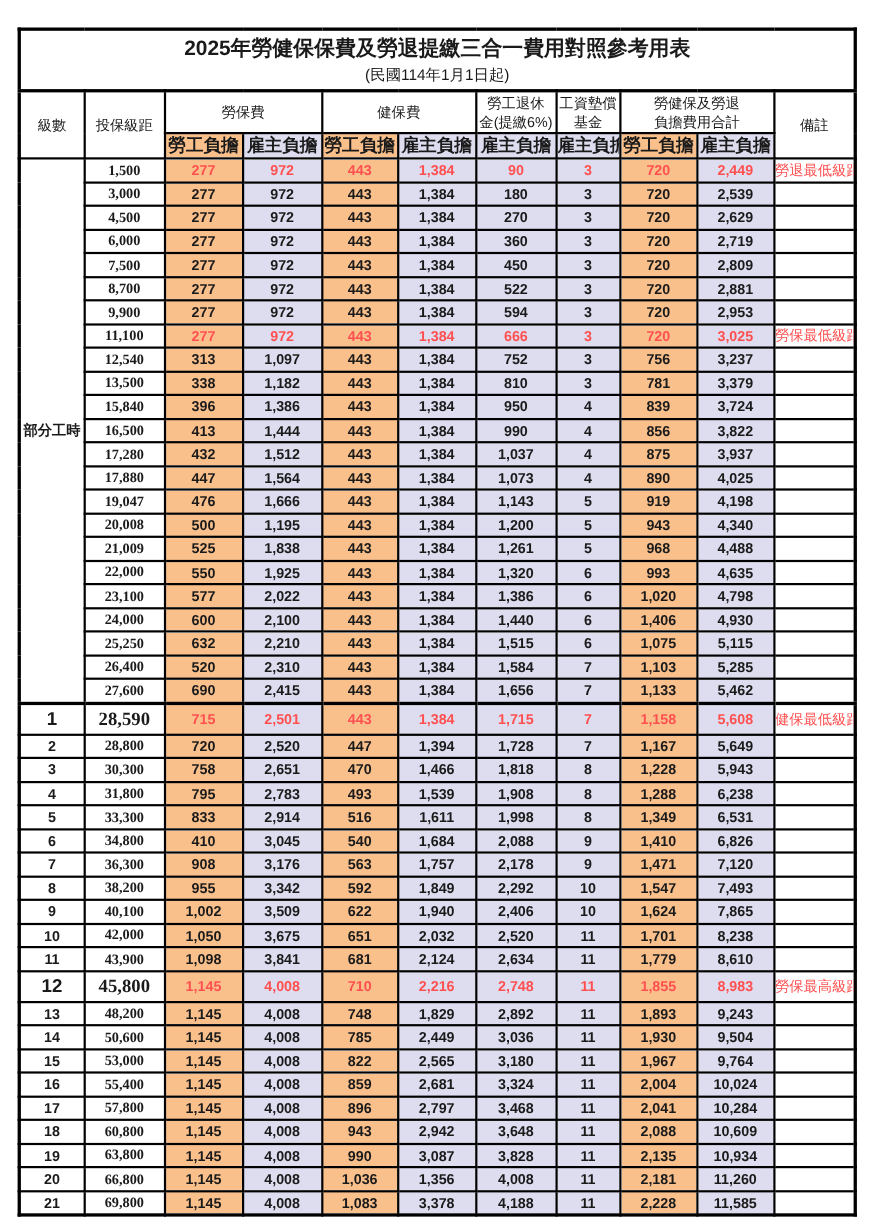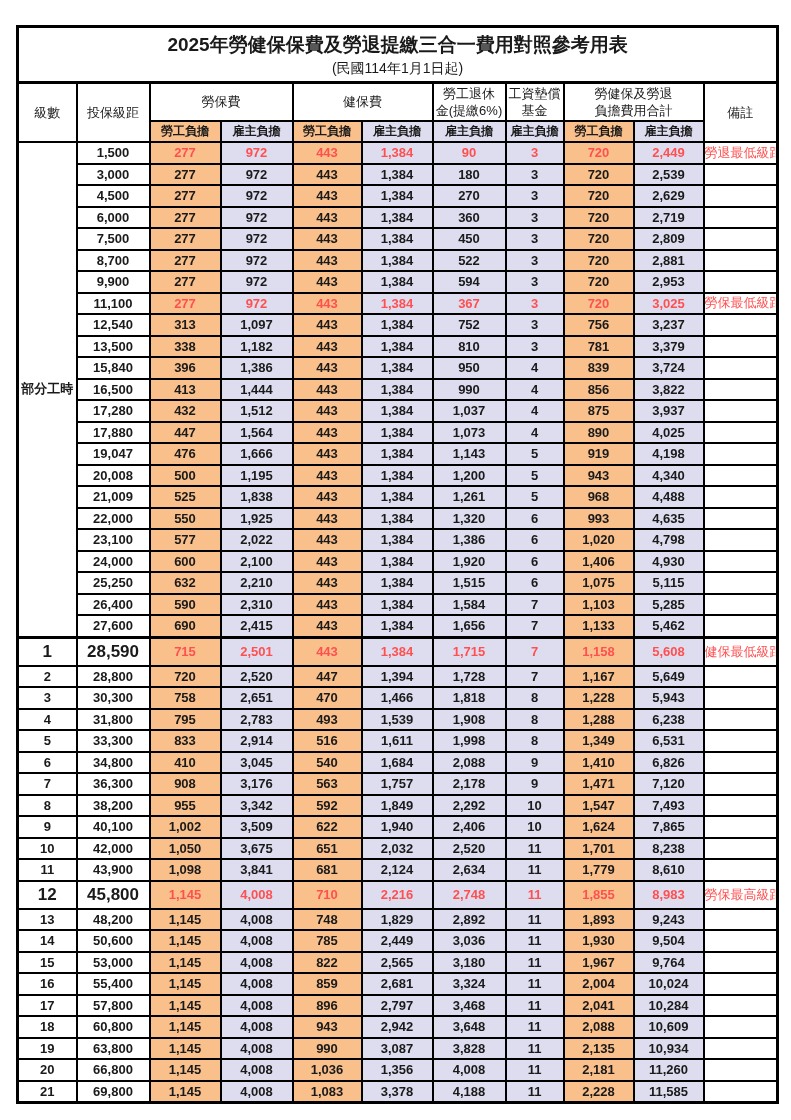--- a/index.html
+++ b/index.html
@@ -5,26 +5,26 @@
   html,body{margin:0;padding:0;background:#fff;}
   body{width:791px;height:1120px;font-family:"Liberation Sans","DejaVu Sans",sans-serif;}
   .page{position:relative;width:791px;height:1120px;background:#fff;}
   table{border-collapse:collapse;table-layout:fixed;width:760px;margin:25px 0 0 16px;border:3px solid var(--border,#000);}
   th,td{border:2px solid var(--border,#000);text-align:center;vertical-align:middle;padding:0;overflow:hidden;white-space:nowrap;color:#1a1a1a;}
   .title-cell{border-bottom:3px solid var(--border,#000);height:53px;background:#fff;}
   .title-line{font-size:19px;font-weight:bold;line-height:27px;}
   .subtitle-line{font-size:14px;font-weight:normal;line-height:20px;}
   tr.grouphead th{height:36px;font-size:13px;font-weight:normal;background:#fff;}
   tr.grouphead th div{line-height:17px;}
-  tr.subhead th{height:19px;font-size:12px;font-weight:bold;font-family:Liberation Mono, monospace;}
+  tr.subhead th{height:19px;font-size:16px;font-weight:bold;font-family:Liberation Mono, monospace;}
   tbody td{height:19.5px;font-size:13px;font-weight:bold;}
   .emp{background:var(--emp-bg,#FAC08C);}
   .er{background:var(--er-bg,#DEDDF0);}
   .levelcell{background:#fff;font-weight:bold;}
-  .bracket{background:#fff;}
+  .bracket{background:#fff;font-family:Liberation Serif, serif;}
   .remark{background:#fff;font-size:13px;color:var(--red,#FF5050);font-weight:normal;}
   tr.red td.fee{color:var(--red,#FF5050);}
   tr.big td{height:26px;}
   tr.big .levelcell,tr.big .bracket{font-size:17px;}
   tr.section td{border-top-width:3px;}
 </style>
 </head>
 <body>
 
 <div class="page">
@@ -164,21 +164,21 @@
           <td class="emp fee">720</td>
           <td class="er fee">2,953</td>
           <td class="remark"></td>
         </tr>
         <tr class="red">
           <td class="bracket">11,100</td>
           <td class="emp fee">277</td>
           <td class="er fee">972</td>
           <td class="emp fee">443</td>
           <td class="er fee">1,384</td>
-          <td class="er fee">367</td>
+          <td class="er fee">666</td>
           <td class="er fee">3</td>
           <td class="emp fee">720</td>
           <td class="er fee">3,025</td>
           <td class="remark">勞保最低級距</td>
         </tr>
         <tr>
           <td class="bracket">12,540</td>
           <td class="emp fee">313</td>
           <td class="er fee">1,097</td>
           <td class="emp fee">443</td>
@@ -308,41 +308,41 @@
           <td class="emp fee">1,020</td>
           <td class="er fee">4,798</td>
           <td class="remark"></td>
         </tr>
         <tr>
           <td class="bracket">24,000</td>
           <td class="emp fee">600</td>
           <td class="er fee">2,100</td>
           <td class="emp fee">443</td>
           <td class="er fee">1,384</td>
-          <td class="er fee">1,920</td>
+          <td class="er fee">1,440</td>
           <td class="er fee">6</td>
           <td class="emp fee">1,406</td>
           <td class="er fee">4,930</td>
           <td class="remark"></td>
         </tr>
         <tr>
           <td class="bracket">25,250</td>
           <td class="emp fee">632</td>
           <td class="er fee">2,210</td>
           <td class="emp fee">443</td>
           <td class="er fee">1,384</td>
           <td class="er fee">1,515</td>
           <td class="er fee">6</td>
           <td class="emp fee">1,075</td>
           <td class="er fee">5,115</td>
           <td class="remark"></td>
         </tr>
         <tr>
           <td class="bracket">26,400</td>
-          <td class="emp fee">590</td>
+          <td class="emp fee">520</td>
           <td class="er fee">2,310</td>
           <td class="emp fee">443</td>
           <td class="er fee">1,384</td>
           <td class="er fee">1,584</td>
           <td class="er fee">7</td>
           <td class="emp fee">1,103</td>
           <td class="er fee">5,285</td>
           <td class="remark"></td>
         </tr>
         <tr>

